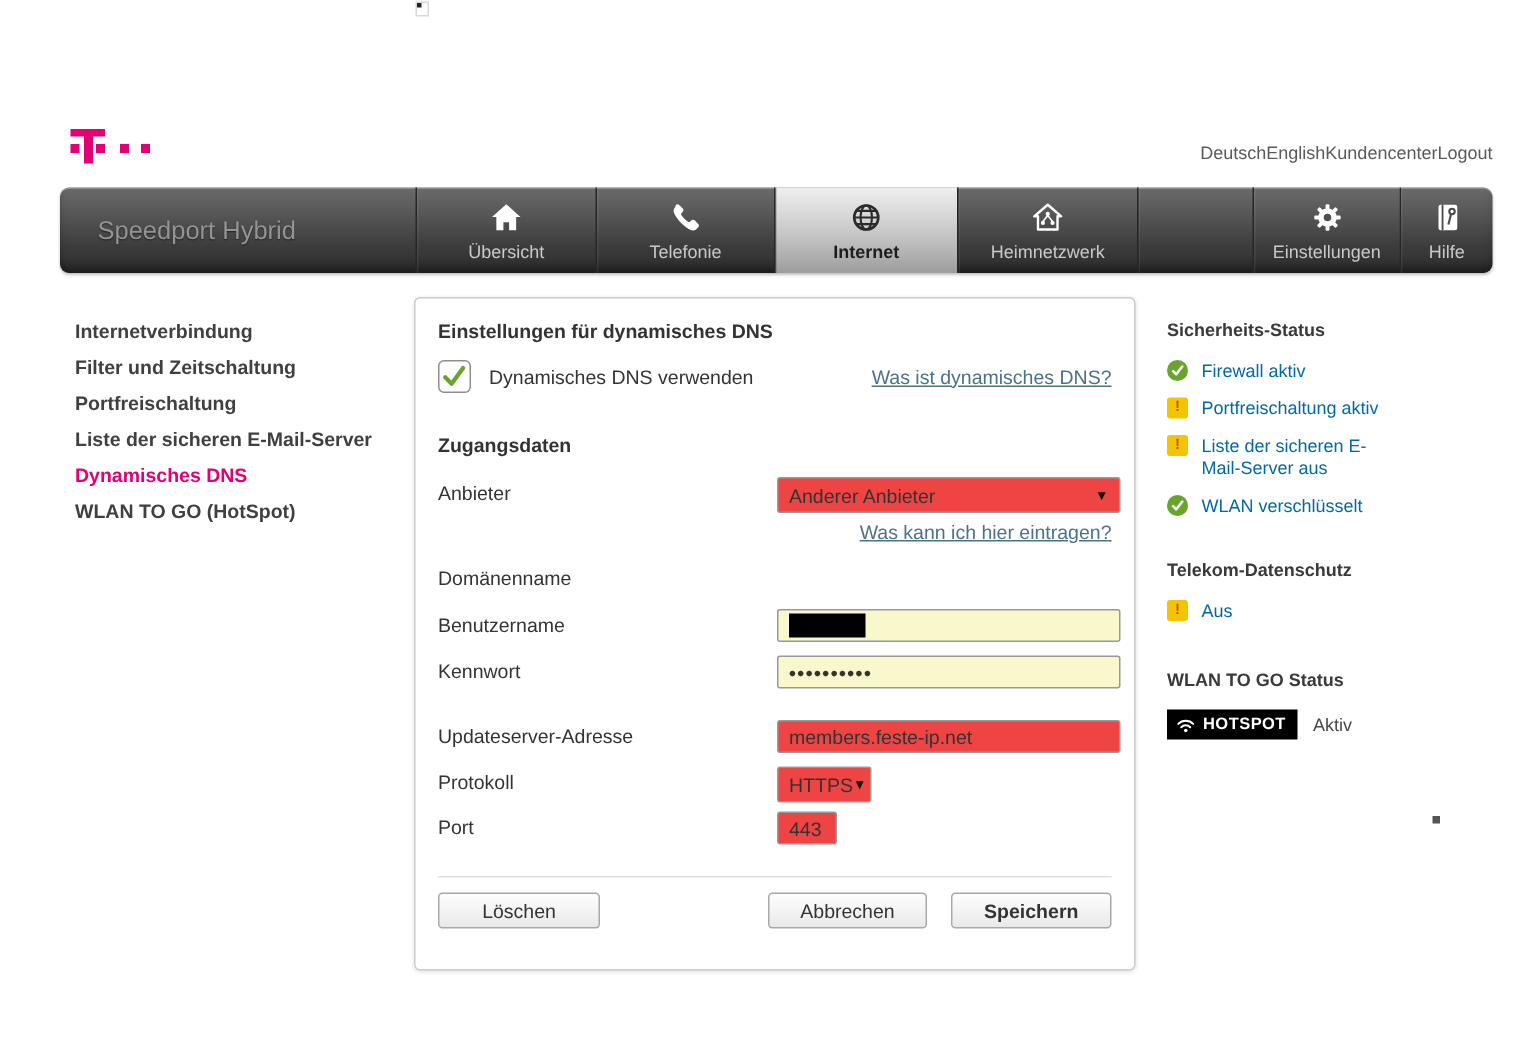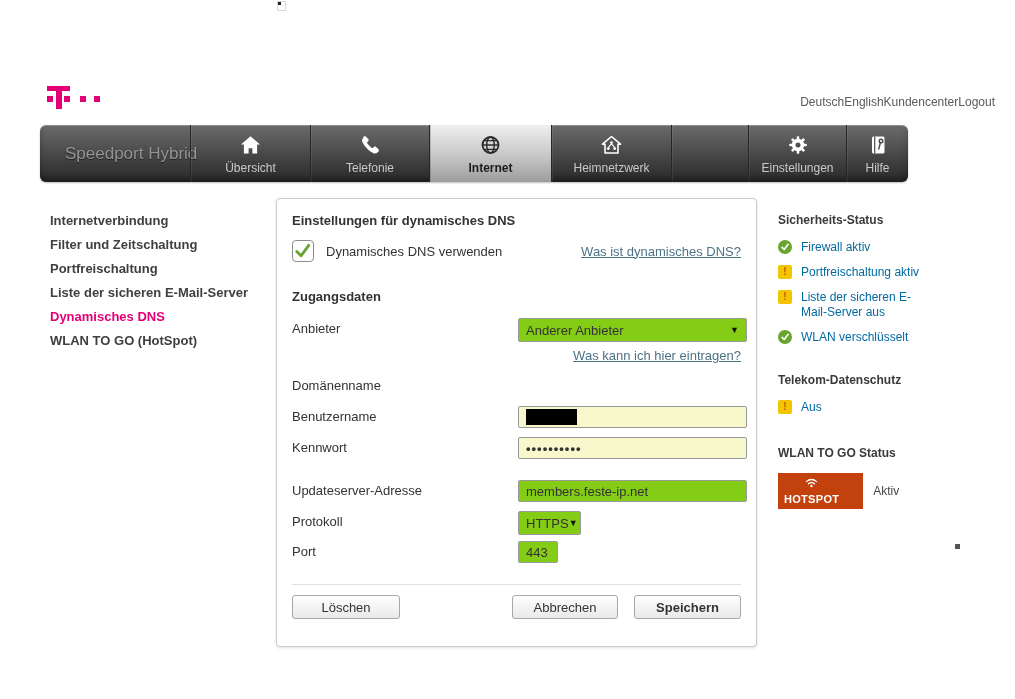--- a/index.html
+++ b/index.html
@@ -21,21 +21,21 @@
   .logo .d1 { left:2px;  top:10px; width:6px; height:6px; }
   .logo .d2 { left:19px; top:10px; width:6px; height:6px; }
   .logo .d3 { left:35px; top:10px; width:6px; height:6px; }
   .logo .d4 { left:49px; top:10px; width:6px; height:6px; }
 
   
   .top-links { position:absolute; top:95px; right:20px; display:flex; }
   .top-links a { font-size:12px; color:#5a5a5a; text-decoration:none; cursor:pointer; }
 
   
-  .navbar { position:absolute; left:40px; top:125px; width:868px; height:57px;
+  .navbar { position:absolute; left:40px; top:125px; width:955px; height:57px;
     border-radius:6px;
     background:linear-gradient(180deg,#6b6b6b 0%,#4d4d4d 45%,#3a3a3a 72%,#2e2e2e 100%);
     box-shadow:inset 0 1px 0 rgba(255,255,255,.25), inset 0 -6px 8px -3px rgba(0,0,0,.5), 0 1px 2px rgba(0,0,0,.25); }
   .brand { position:absolute; left:25px; top:0; height:100%; display:flex; align-items:center;
     font-size:17px; color:#949494; text-shadow:0 1px 1px rgba(0,0,0,.55); }
   .tabs { position:absolute; right:0; top:0; bottom:0; display:flex; }
   .tab, .tab-spacer { height:100%; border-left:1px solid #262626;
     box-shadow:inset 1px 0 0 rgba(255,255,255,.07); }
   .tab { display:flex; flex-direction:column; justify-content:flex-end; align-items:center;
     gap:3px; padding-bottom:7px; cursor:pointer; }
@@ -63,21 +63,21 @@
     background:#fff; display:inline-flex; align-items:center; justify-content:center; cursor:pointer; flex:0 0 auto; }
   .cb-row label { font-size:13px; margin-left:12px; }
   a.link { font-size:13px; color:#4c7286; text-decoration:underline; cursor:pointer; }
   .cb-row a.link { margin-left:auto; }
   .section-title { font-size:13px; font-weight:bold; margin-bottom:14px; }
 
   .frow { position:relative; height:22px; margin-bottom:9px; }
   .frow.tall { height:24px; margin-bottom:6px; }
   .frow .flabel { font-size:13px; line-height:22px; color:#333; }
   .field { position:absolute; left:226px; top:0; width:229px; height:22px;
-    border:1px solid #999; border-radius:2px; background:#84cc16; font-size:13px;
+    border:1px solid #999; border-radius:2px; background:#ef4444; font-size:13px;
     display:flex; align-items:center; padding:0 7px; cursor:text; overflow:hidden; }
   .frow.tall .field { height:24px; cursor:pointer; }
   .field.yellow { background:#f8f8cc; }
   .field.small { width:63px; } .field.tiny { width:40px; }
   .select-arrow { margin-left:auto; font-size:9px; color:#111; }
   .redaction { display:inline-block; width:51px; height:16px; background:#000; margin-right:3px; flex:0 0 auto; }
   .pw { letter-spacing:1px; font-weight:bold; }
   .link-row { text-align:right; margin-bottom:13px; margin-top:-2px; height:16px; }
   .gap-lg { margin-bottom:21px; }
   .divider { border:none; border-top:1px solid #e0e0e0; margin:13px 0 10px 0; }
@@ -93,22 +93,22 @@
   .status-col { position:absolute; left:778px; top:213px; width:215px; }
   .status-col h3 { font-size:12px; font-weight:bold; color:#3a3a3a; margin-bottom:13px; }
   .status-item { display:flex; align-items:flex-start; gap:9px; margin-bottom:10px; width:150px; }
   .status-label { font-size:12px; color:#0369a1; line-height:15px; }
   .icon-ok { width:14px; height:14px; border-radius:50%; background:#69a42f; flex:0 0 auto;
     display:flex; align-items:center; justify-content:center; margin-top:0px; }
   .icon-warn { width:14px; height:14px; border-radius:2px; background:#f2c500; flex:0 0 auto;
     color:#c25700; font-size:10px; font-weight:bold; text-align:center; line-height:14px; }
   .mt1 { margin-top:28px; } .mt2 { margin-top:31px; }
   .badge-row { display:flex; align-items:center; gap:10px; margin-top:2px; }
-  .hotspot-badge { background:#c2410c; color:#fff; font-size:11px; font-weight:bold;
-    padding:4px 24px 4px 6px; display:inline-flex; align-items:center; gap:5px; letter-spacing:.3px;flex-direction:column; }
+  .hotspot-badge { background:#000000; color:#fff; font-size:11px; font-weight:bold;
+    padding:4px 8px 4px 6px; display:inline-flex; align-items:center; gap:5px; letter-spacing:.3px; }
   .badge-state { font-size:12px; color:#474747; }
 </style>
 </head>
 <body>
 
 <div class="artifact a1"></div>
 
 <div class="logo">
   <div class="bar"></div>
   <div class="stem"></div>

